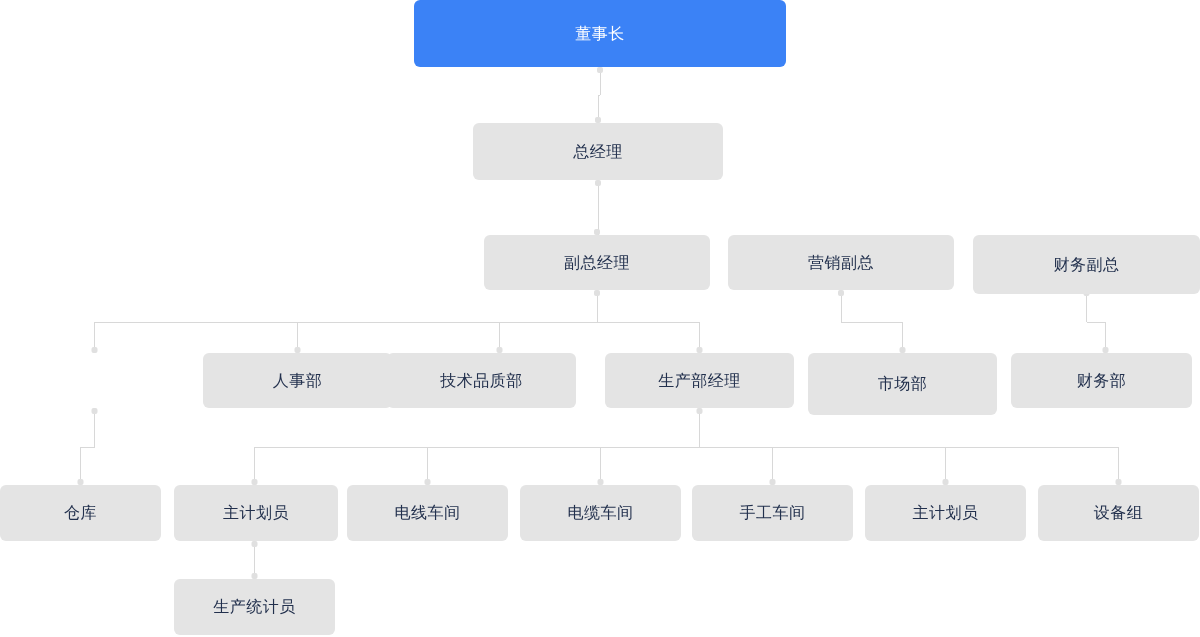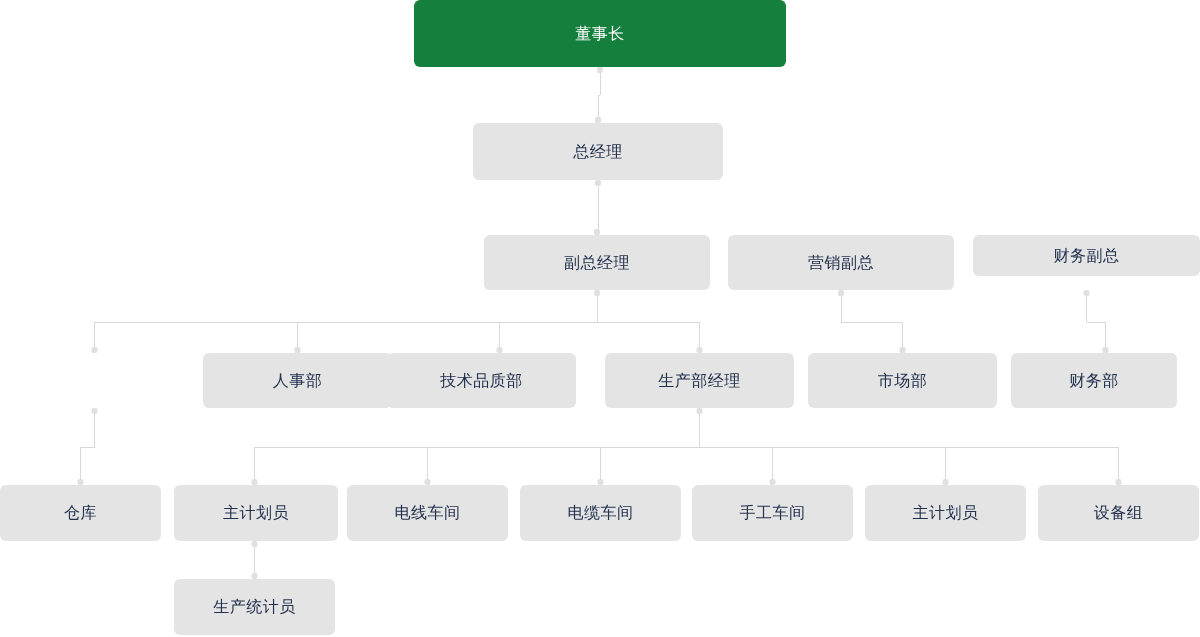--- a/index.html
+++ b/index.html
@@ -32,21 +32,21 @@
     align-items: center;
     justify-content: center;
     border-radius: 6px;
     font-size: 16px;
     letter-spacing: 0.5px;
     line-height: 1;
     white-space: nowrap;
     user-select: none;
   }
   .node-root {
-    background: #15803d;
+    background: #3b82f6;
     color: #ffffff;
   }
   .node-std {
     background: #e4e4e4;
     color: #22304d;
   }
   .node-label {
     display: block;
   }
 </style>
@@ -113,36 +113,36 @@
     </div>
     <div class="node node-std" style="left: 473px; top: 123px; width: 250px; height: 57px;">
       <span class="node-label">总经理</span>
     </div>
     <div class="node node-std" style="left: 484px; top: 235px; width: 226px; height: 55px;">
       <span class="node-label">副总经理</span>
     </div>
     <div class="node node-std" style="left: 728px; top: 235px; width: 226px; height: 55px;">
       <span class="node-label">营销副总</span>
     </div>
-    <div class="node node-std" style="left: 973px; top: 235px; width: 227px; height: 41px;">
+    <div class="node node-std" style="left: 973px; top: 235px; width: 227px; height: 59px;">
       <span class="node-label">财务副总</span>
     </div>
     <div class="node node-std" style="left: 203px; top: 353px; width: 189px; height: 55px;">
       <span class="node-label">人事部</span>
     </div>
     <div class="node node-std" style="left: 387px; top: 353px; width: 189px; height: 55px;">
       <span class="node-label">技术品质部</span>
     </div>
     <div class="node node-std" style="left: 605px; top: 353px; width: 189px; height: 55px;">
       <span class="node-label">生产部经理</span>
     </div>
-    <div class="node node-std" style="left: 808px; top: 353px; width: 189px; height: 55px; text-align: right;">
+    <div class="node node-std" style="left: 808px; top: 353px; width: 189px; height: 62px; text-align: right;">
       <span class="node-label">市场部</span>
     </div>
-    <div class="node node-std" style="left: 1011px; top: 353px; width: 166px; height: 55px;">
+    <div class="node node-std" style="left: 1011px; top: 353px; width: 181px; height: 55px;">
       <span class="node-label">财务部</span>
     </div>
     <div class="node node-std" style="left: 0px; top: 485px; width: 161px; height: 56px;">
       <span class="node-label">仓库</span>
     </div>
     <div class="node node-std" style="left: 174px; top: 485px; width: 164px; height: 56px;">
       <span class="node-label">主计划员</span>
     </div>
     <div class="node node-std" style="left: 347px; top: 485px; width: 161px; height: 56px;">
       <span class="node-label">电线车间</span>

